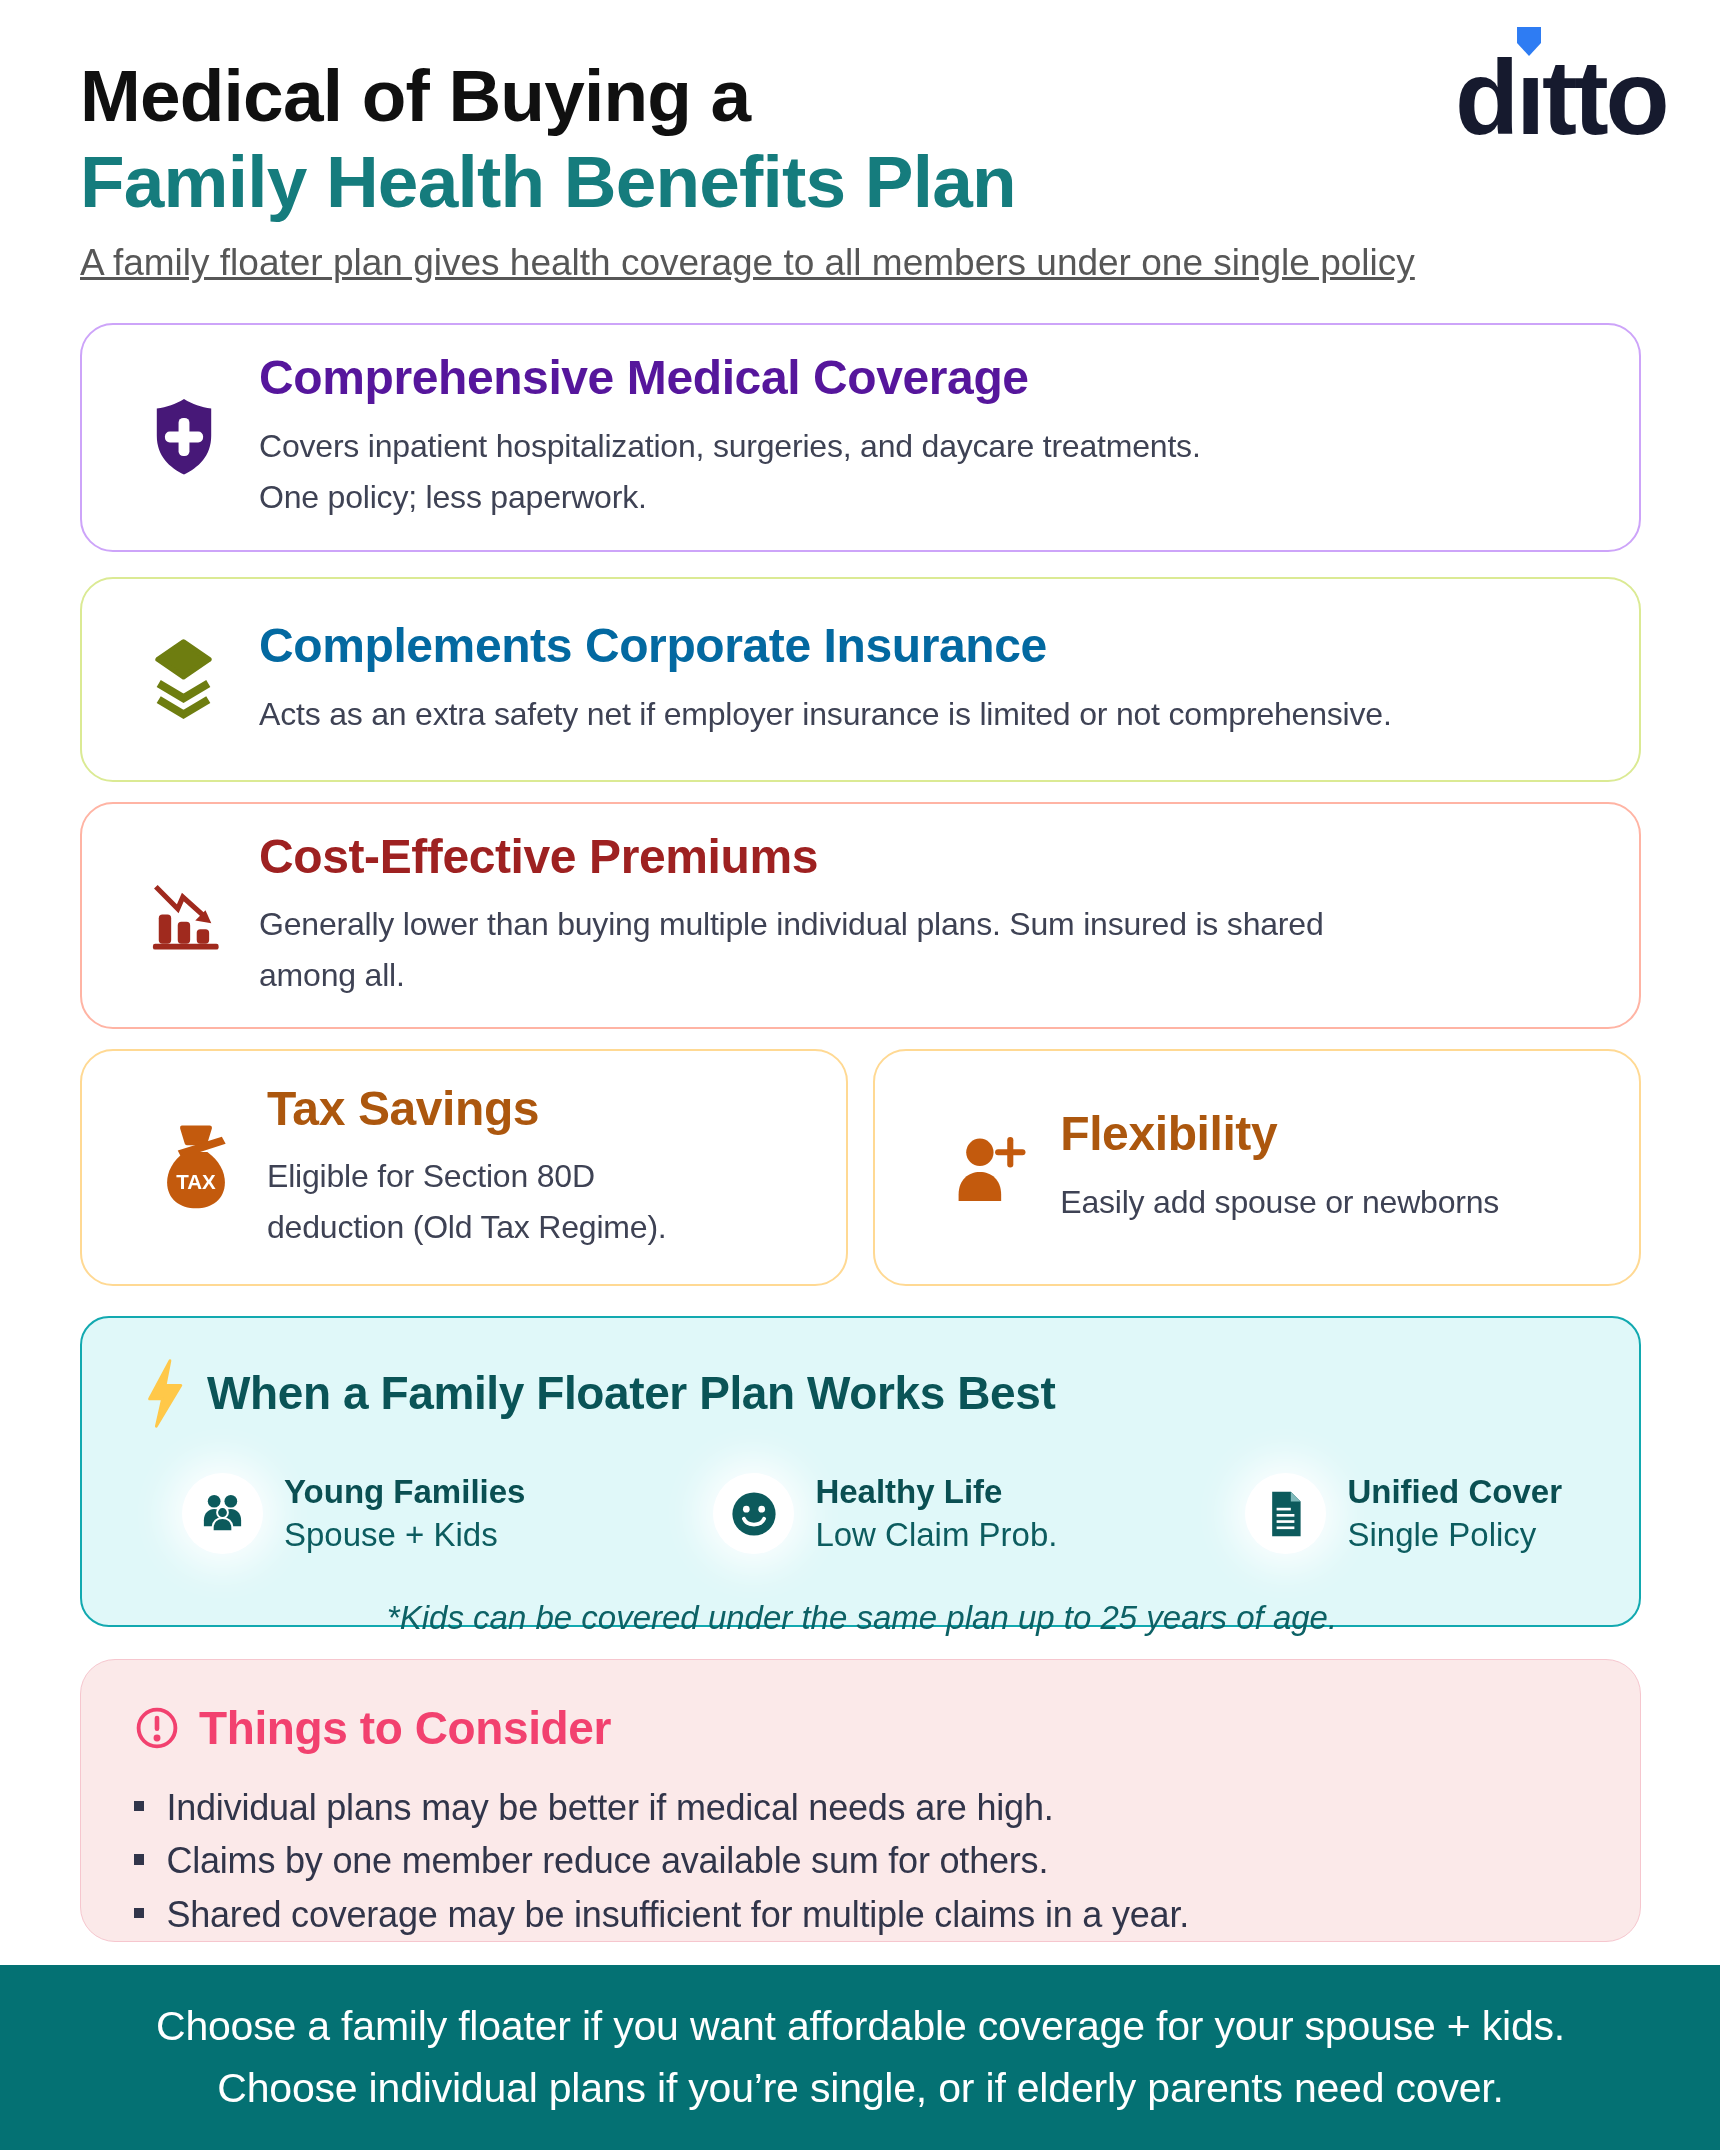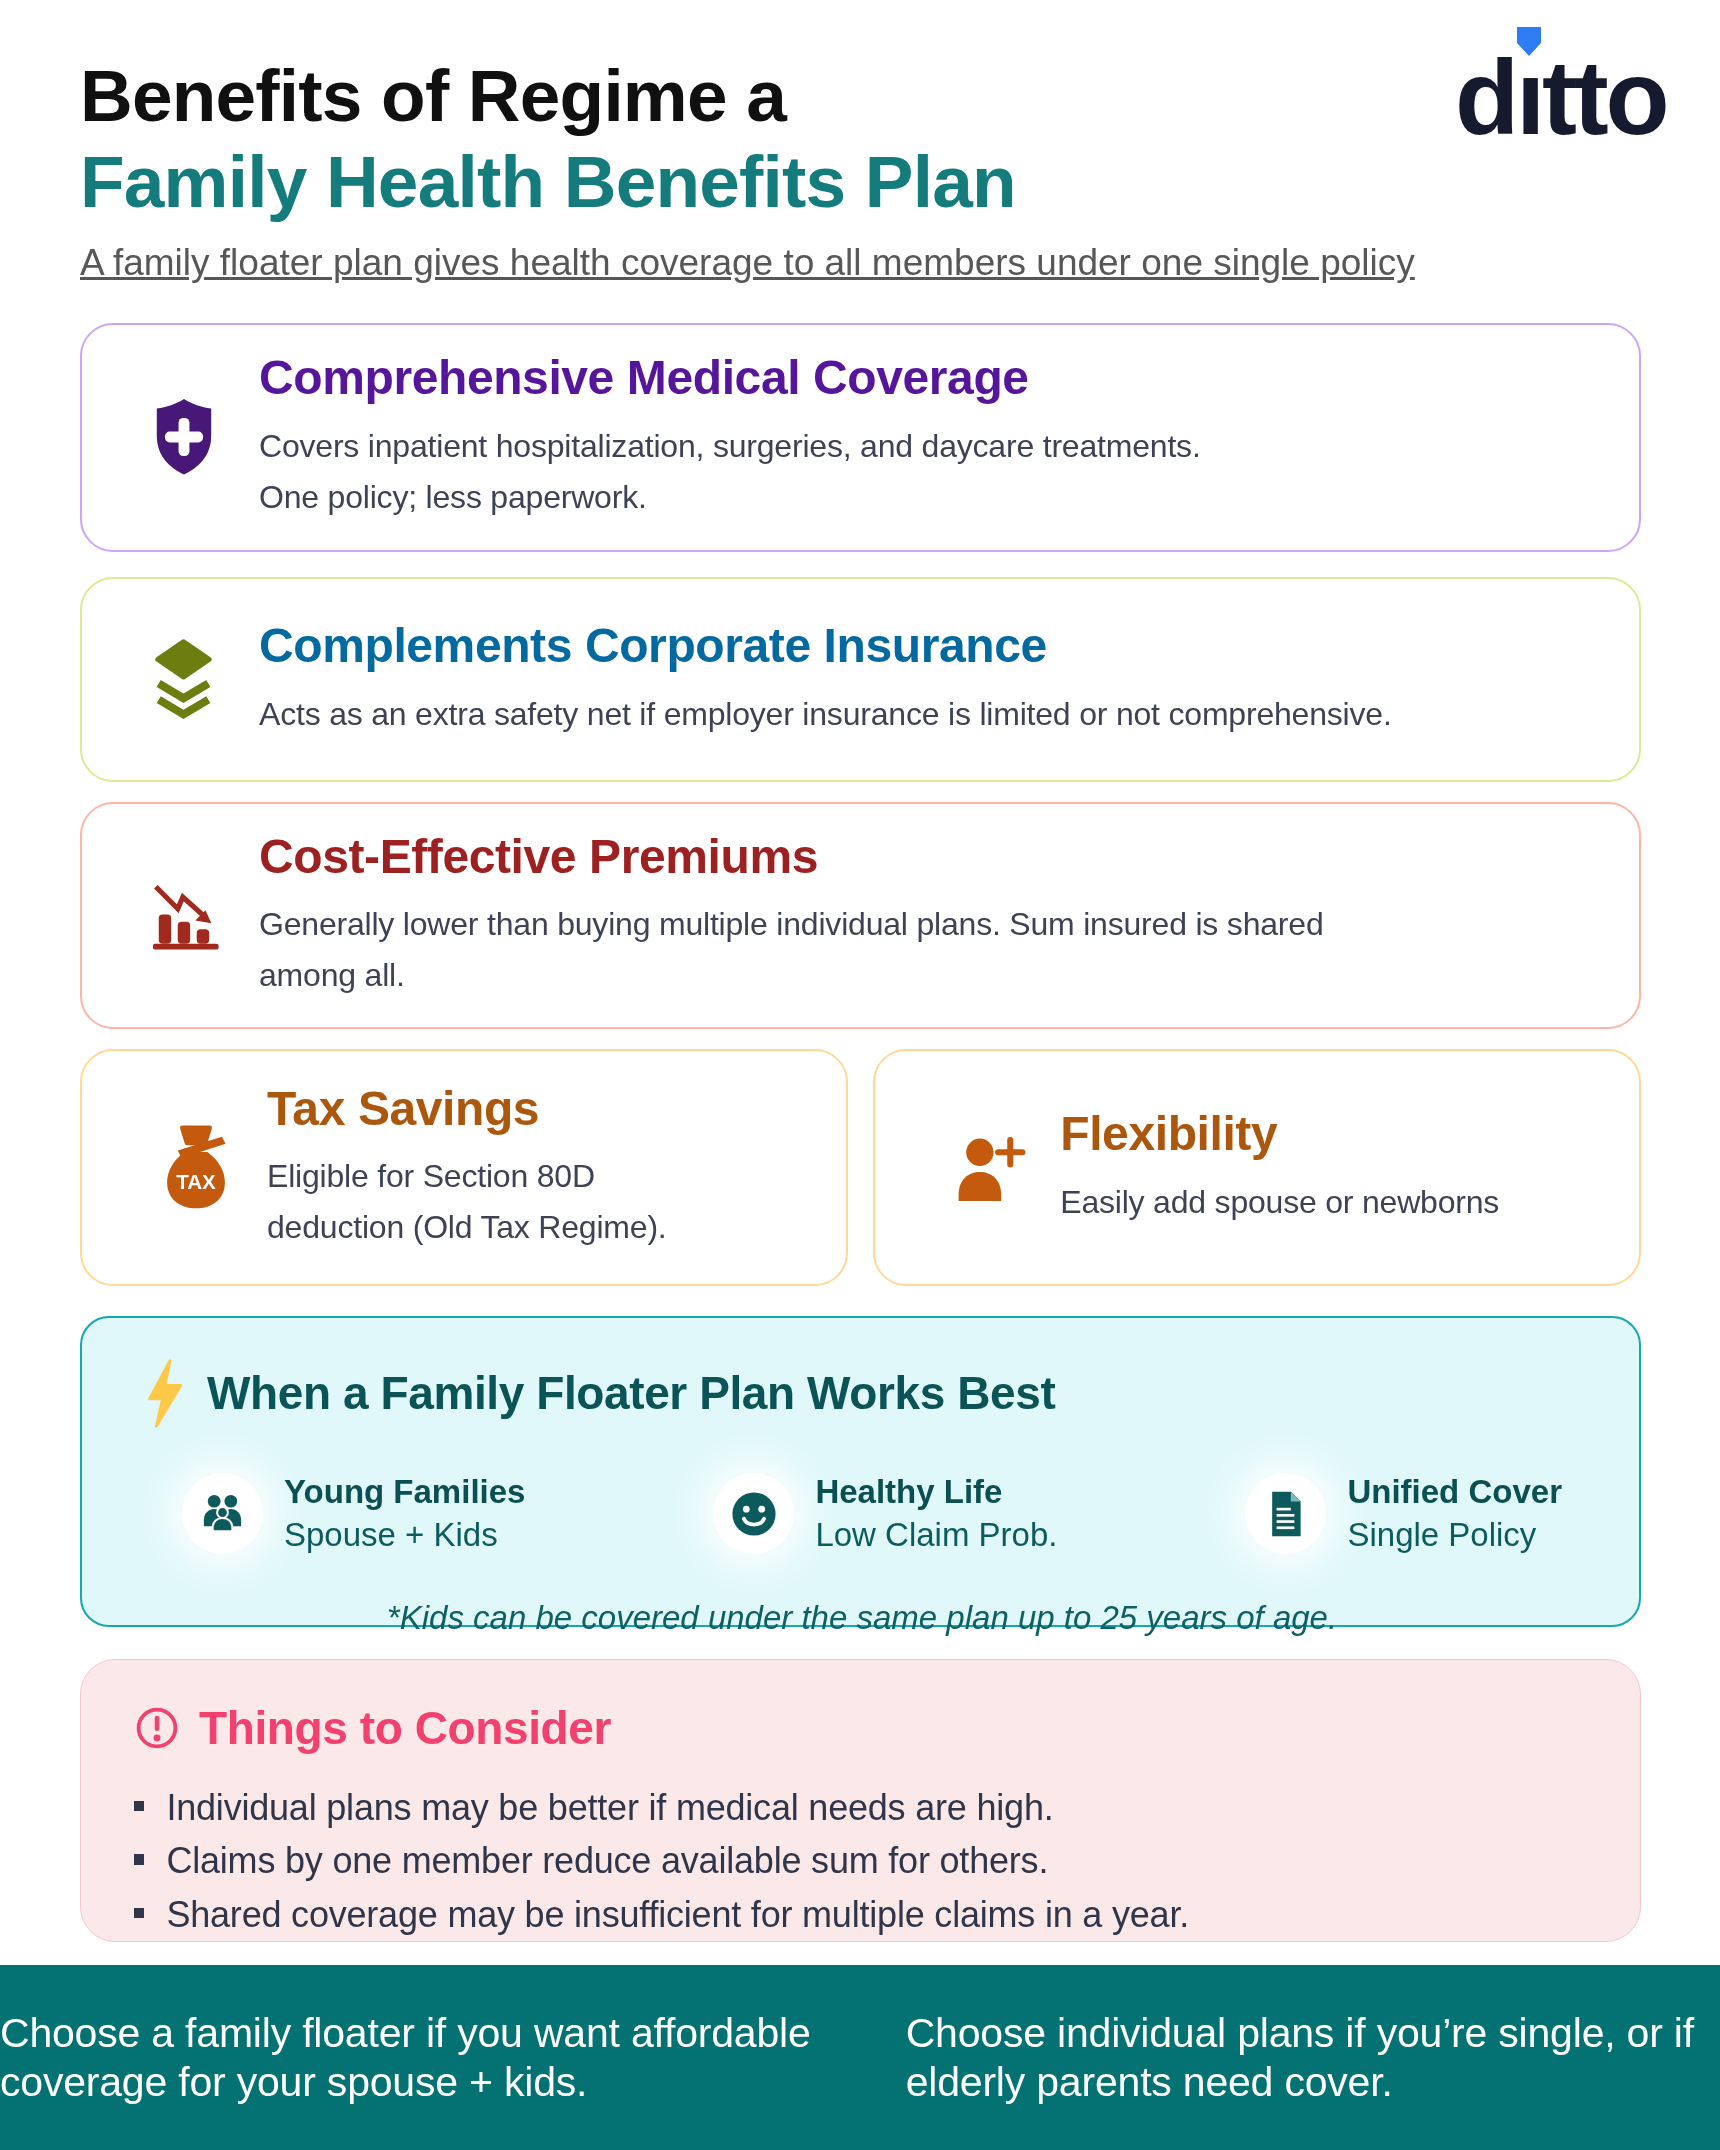--- a/index.html
+++ b/index.html
@@ -63,33 +63,33 @@
               border: 1.6px solid #F6C6CE; border-radius: 35px; padding: 41px 56px 0 53px; }
   .consider-head { display: flex; align-items: center; gap: 19px; }
   .consider-title { font-size: 46px; font-weight: 700; color: #F2416F; letter-spacing: -0.4px; }
   .consider-list { list-style: none; margin-top: 27px; }
   .consider-item { display: flex; gap: 22px; font-size: 36px; color: #31354A;
                    line-height: 1.42; margin-bottom: 2.4px; letter-spacing: -0.2px; }
   .sq-bullet { flex: none; width: 10.4px; height: 10.4px; background: #31354A; margin-top: 19px; }
 
   
   .footer { position: absolute; left: 0; bottom: 0; width: 1721px; height: 186px;
-            background: #047173; color: #ffffff; display: flex; 
+            background: #047173; color: #ffffff; display: flex; flex-direction: column;
             align-items: center; justify-content: center; gap: 12.7px; }
   .footer-line { font-size: 41px; line-height: 1.2; letter-spacing: -0.2px; }
 
   svg { display: block; }
 </style>
 </head>
 <body>
 
 <div class="content">
 
   <div class="header">
-    <div class="h-line1">Benefits of Regime a</div>
+    <div class="h-line1">Medical of Buying a</div>
     <div class="h-line2">Family Health Benefits Plan</div>
     <div class="h-sub">A family floater plan gives health coverage to all members under one single policy</div>
     <div class="logo"><span>d</span><span class="logo-i"><span>ı</span><span class="logo-dot"></span></span><span>tto</span></div>
   </div>
 
   <div class="card card-purple">
     <div class="icon-box">
       <svg width="68" height="86" viewBox="0 0 100 120">
         <path d="M50 4 C63 12 75 16 90 18 L90 58 C90 88 71 105 50 115 C29 105 10 88 10 58 L10 18 C25 16 37 12 50 4 Z" fill="#471878"></path>
         <rect x="42" y="32" width="16" height="56" rx="7" fill="#ffffff"></rect>

